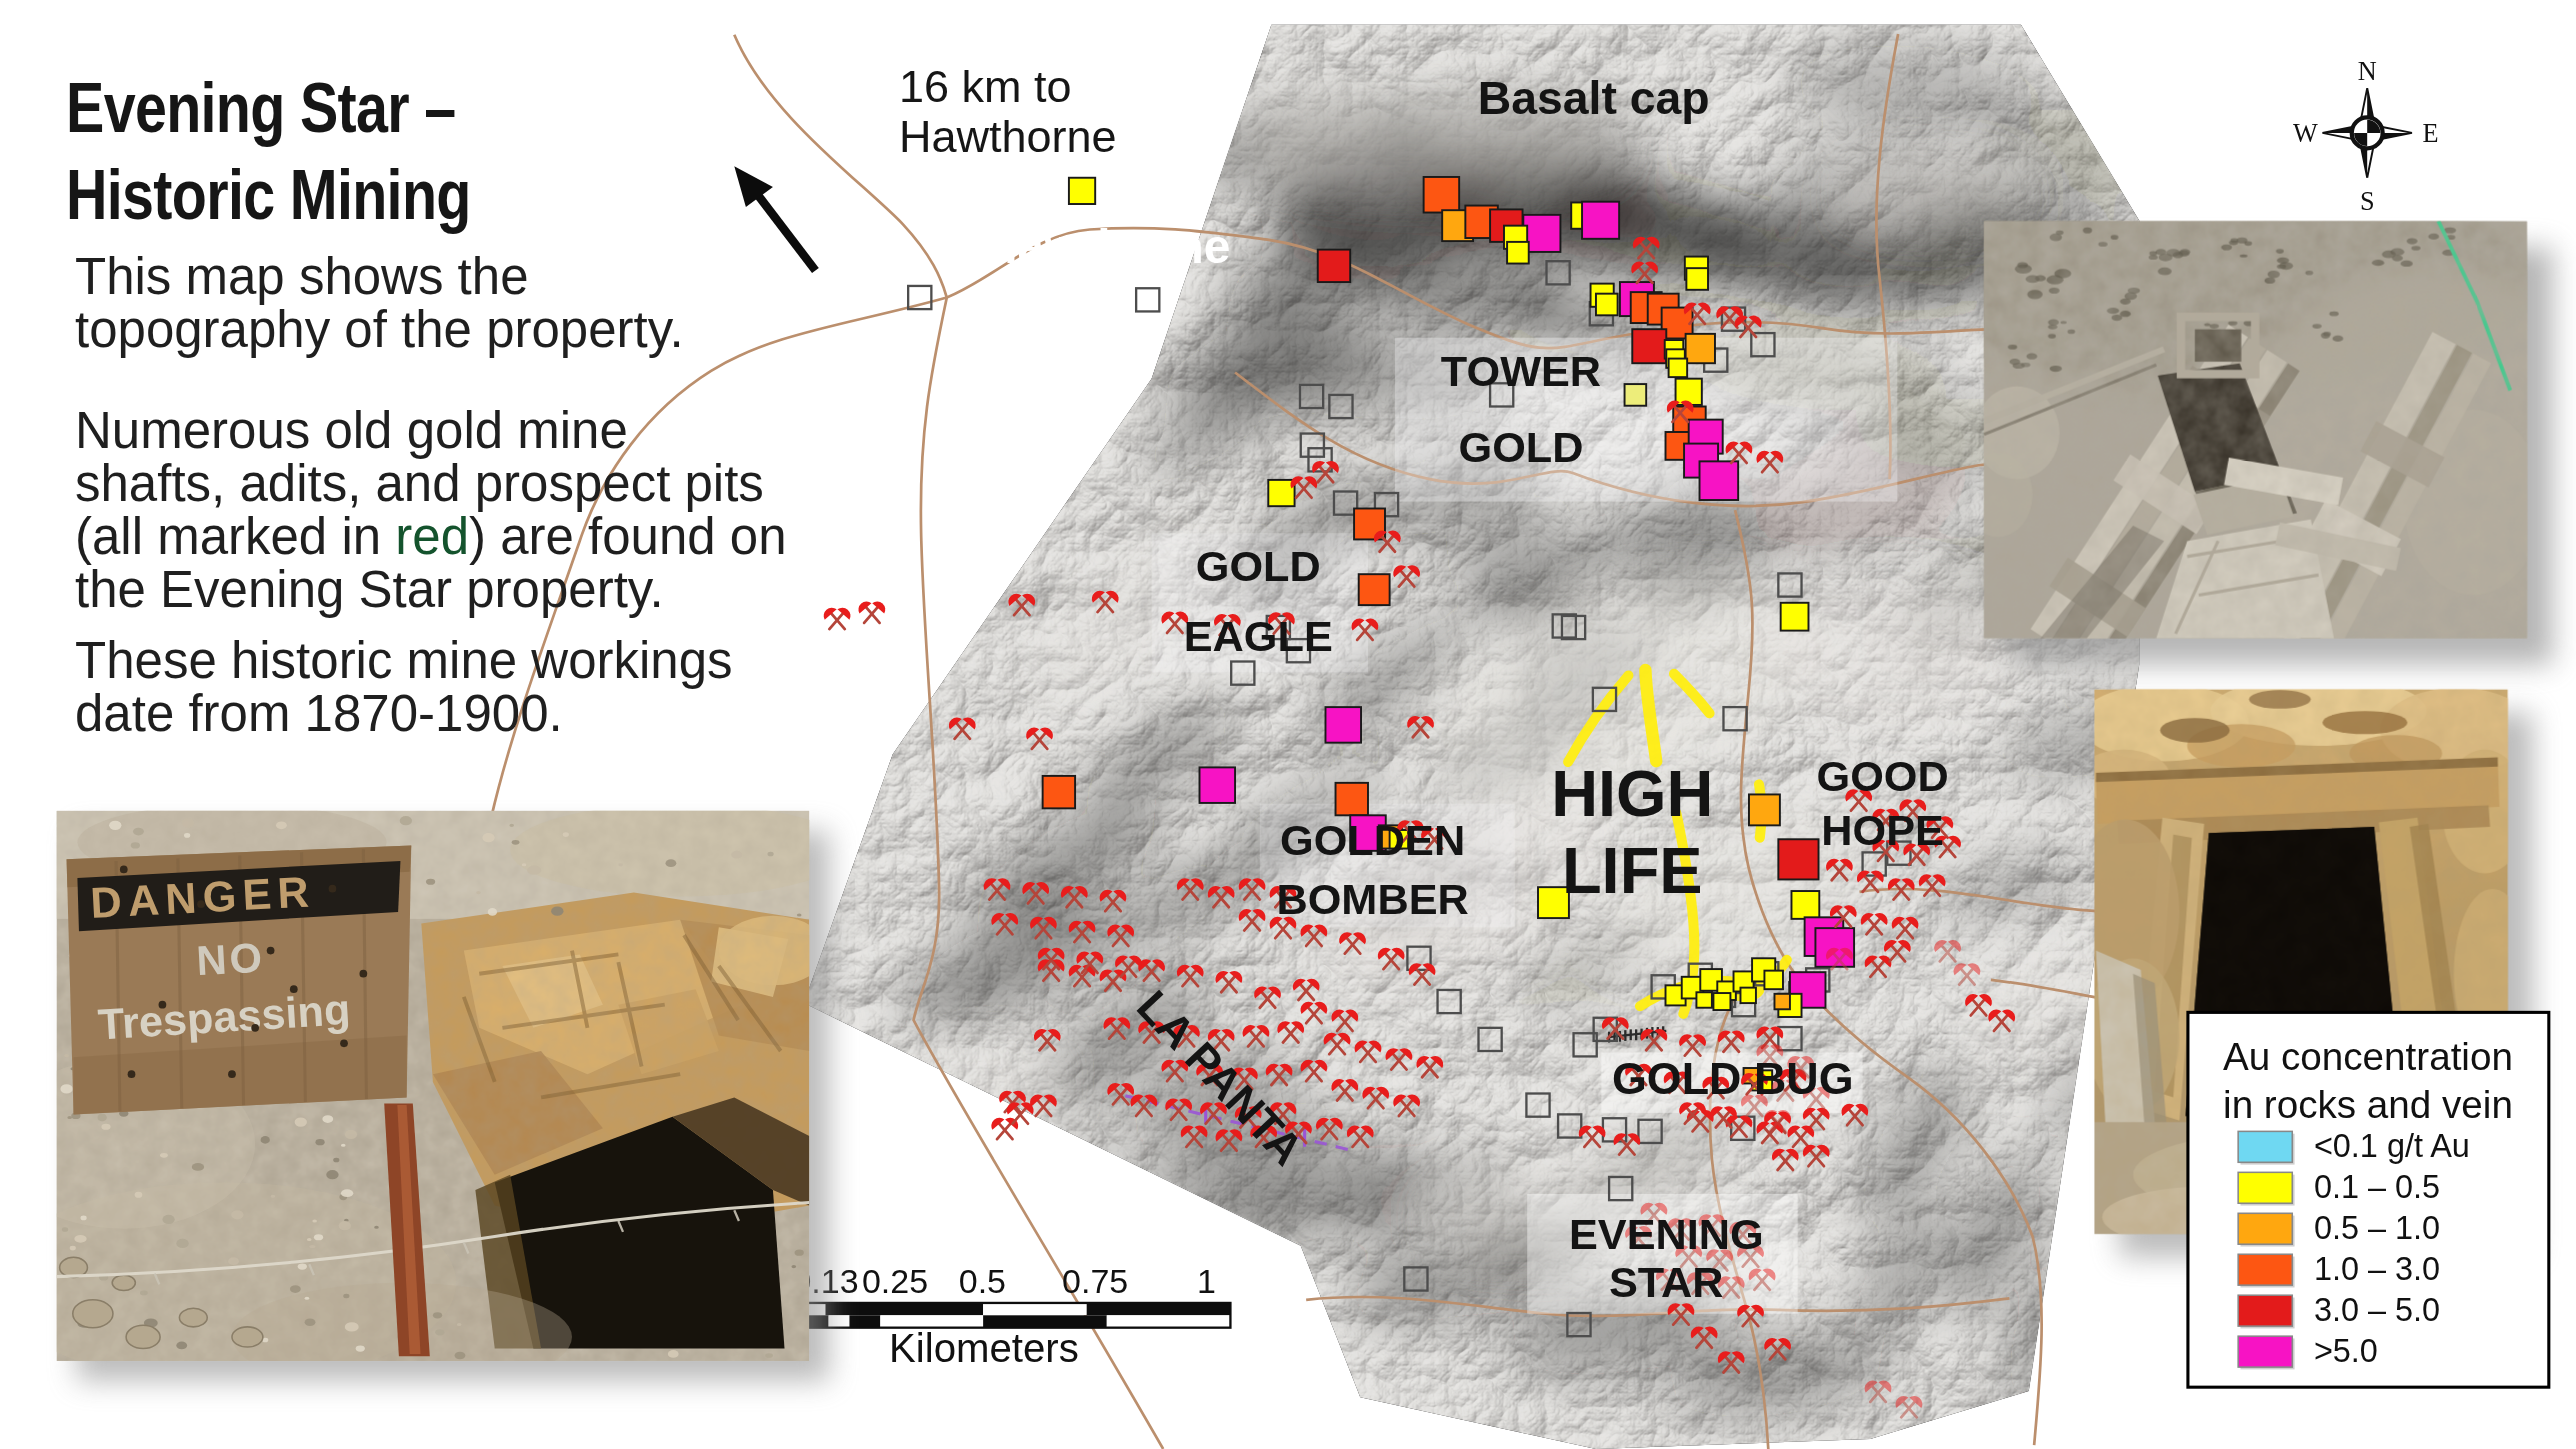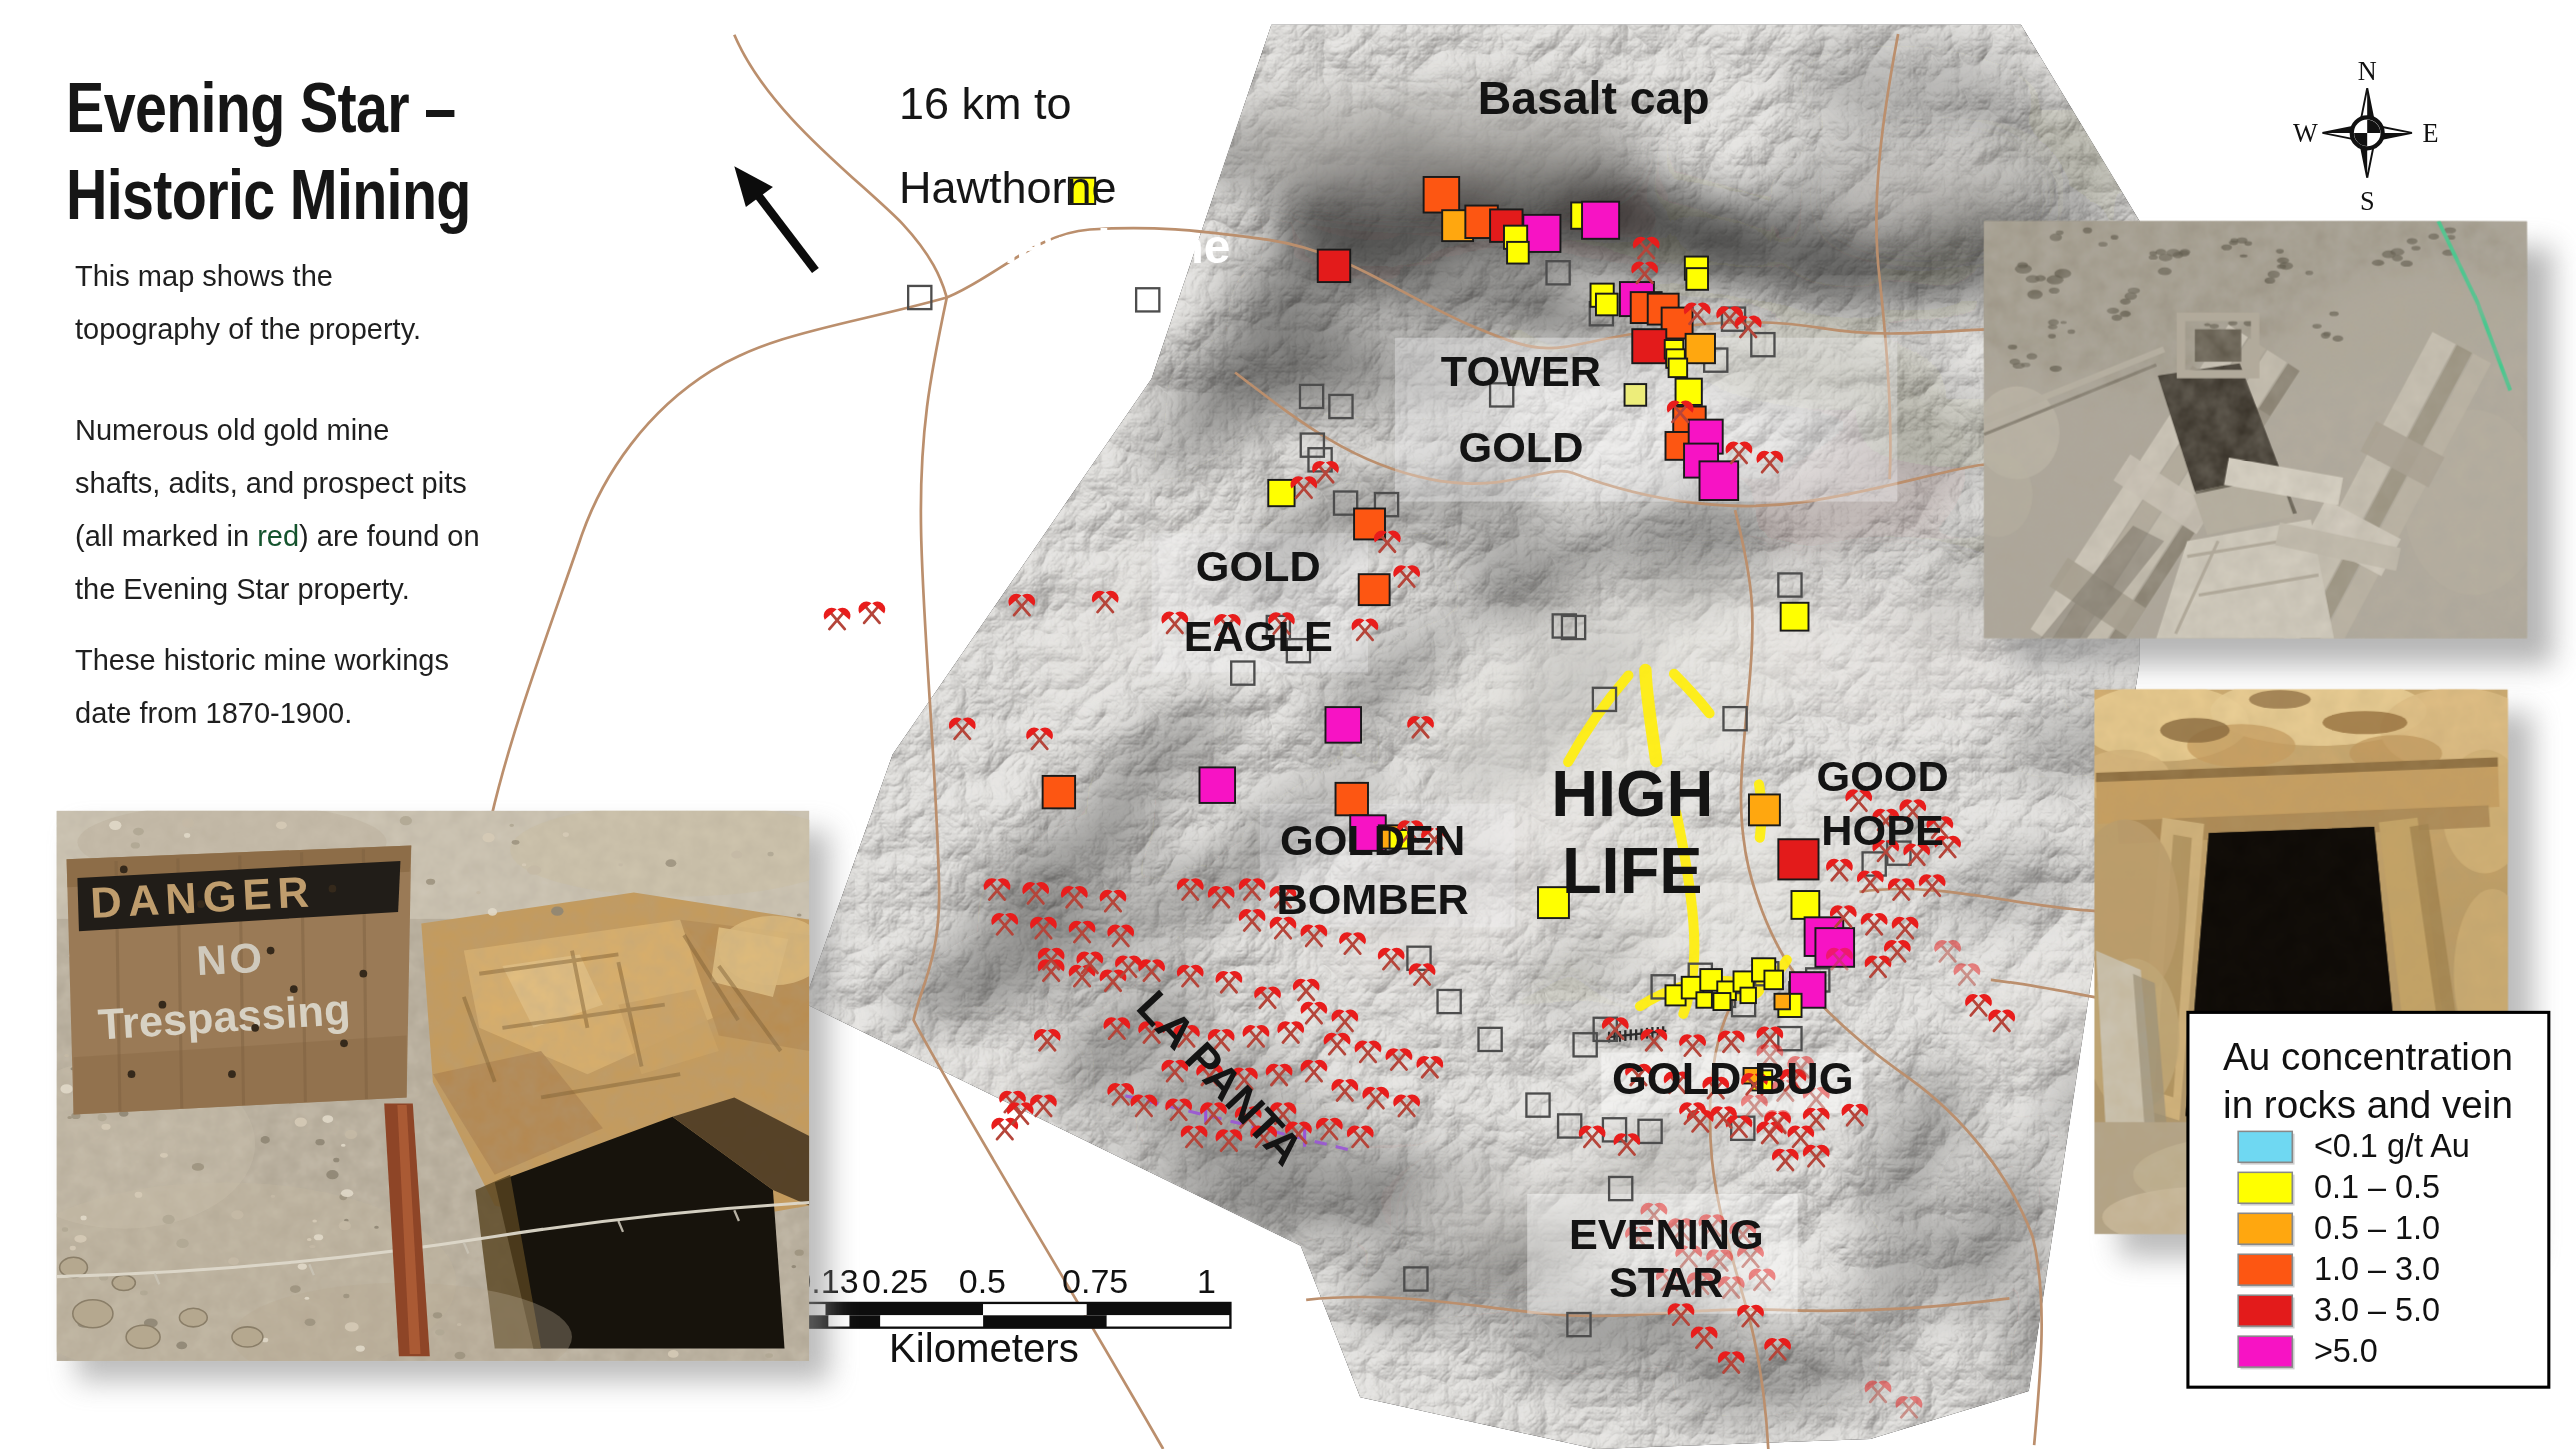--- a/index.html
+++ b/index.html
@@ -1,22 +1,22 @@
 <!DOCTYPE html>
 <html style="font-size:12.4px"><head><meta charset="utf-8">
 <style>
 html,body{margin:0;padding:0;width:2576px;height:1449px;background:#ffffff;overflow:hidden;
 font-family:"Liberation Sans",sans-serif;}
 .abs{position:absolute;}
 #title{left:66px;top:65px;font-size:70px;line-height:87px;font-weight:bold;color:#161616;letter-spacing:-0.8px;transform:scaleX(0.82);transform-origin:0 0;}
-.para{left:75px;font-size:29px;line-height:53px;color:#1f1f1f;}
+.para{left:75px;font-size:51px;line-height:53px;color:#1f1f1f;}
 #p1{top:250px;}
 #p2{top:404px;}
 #p3{top:634px;}
-#hawt{left:899px;top:62px;font-size:45px;line-height:84px;color:#161616;}
+#hawt{left:899px;top:62px;font-size:45px;line-height:50px;color:#161616;}
 </style></head>
 <body>
 <svg class="abs" style="left:0;top:0" width="2576" height="1449" viewBox="0 0 3333 1875" font-family="'Liberation Sans',sans-serif">
 <defs>
   <filter id="hillshade" x="-2%" y="-2%" width="104%" height="104%">
     <feTurbulence type="turbulence" baseFrequency="0.0030 0.0050" numOctaves="2" seed="5" result="n1"></feTurbulence>
     <feTurbulence type="turbulence" baseFrequency="0.014" numOctaves="5" seed="7" result="n2"></feTurbulence>
     <feComposite in="n1" in2="n2" operator="arithmetic" k1="0" k2="0.68" k3="0.32" k4="0" result="n"></feComposite>
     <feDiffuseLighting in="n" surfaceScale="30" diffuseConstant="1" lighting-color="#ffffff" result="lt">
       <feDistantLight azimuth="235" elevation="50"></feDistantLight>

